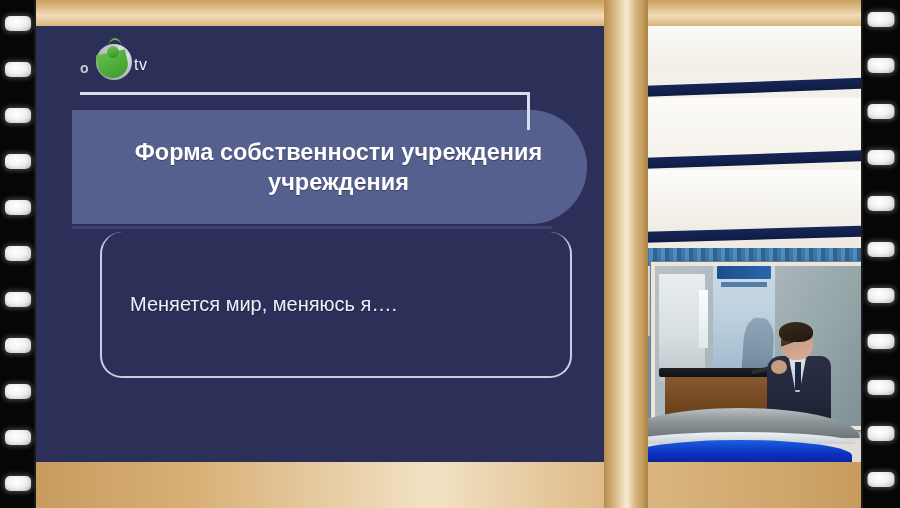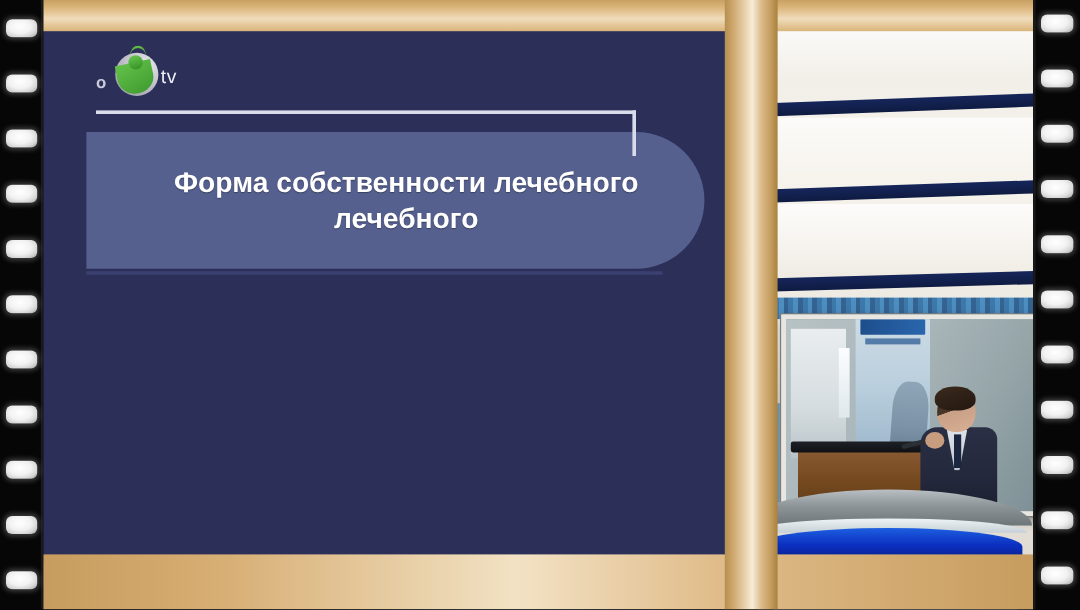--- a/index.html
+++ b/index.html
@@ -158,24 +158,27 @@
       <span class="leaf"></span>
       <span class="dot"></span>
       <span class="stem"></span>
       <span class="tv">tv</span>
     </div>
 
     <div class="rule-h"></div>
     <div class="rule-v"></div>
 
     <div id="title-banner">
-      <div class="t">Форма собственности лечебного лечебного</div>
+      <div class="t">Форма собственности учреждения учреждения</div>
     </div>
     <div class="banner-underline"></div>
 
+    <div id="subtitle-box">
+      <div class="s">Меняется мир, меняюсь я….</div>
+    </div>
   </div>
   <div id="slide-bottom-band"></div>
 
   <div id="studio">
     <div class="navy-top">
       <span class="lite" style="left:6px;width:16px;"></span>
       <span class="lite" style="left:26px;width:12px;"></span>
       <span class="lite" style="left:42px;width:9px;"></span>
     </div>
     <div class="panelglow" style="top:22px;height:46px;"></div>

